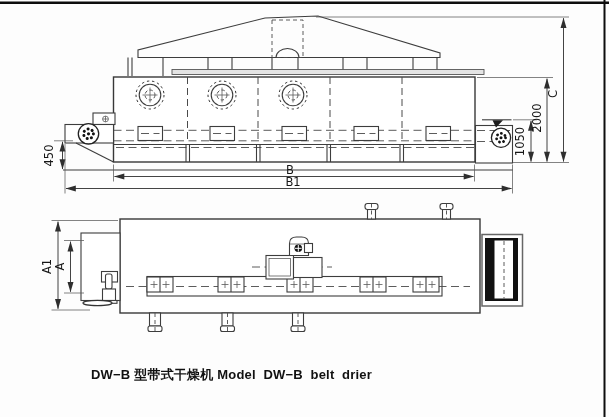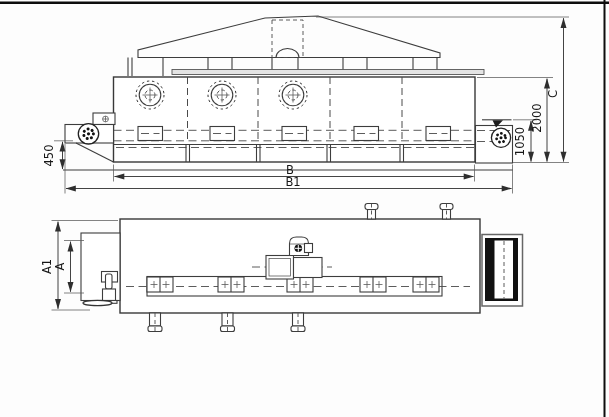--- a/index.html
+++ b/index.html
@@ -312,13 +312,14 @@
     </g>
     <g>
       <line class="ext" x1="64" y1="240.5" x2="84" y2="240.5"></line>
       <line class="ext" x1="64" y1="293" x2="84" y2="293"></line>
       <line class="dim" x1="70.5" y1="241.7" x2="70.5" y2="291.8"></line>
       <text class="txt" transform="rotate(-90 63.5 266.5)" x="63.5" y="266.5" text-anchor="middle">A</text>
     </g>
   </g>
 </svg>
 
+<div class="caption">DW−B 型带式干燥机 Model  DW−B  belt  drier</div>
 </div>
 
 </body></html>

